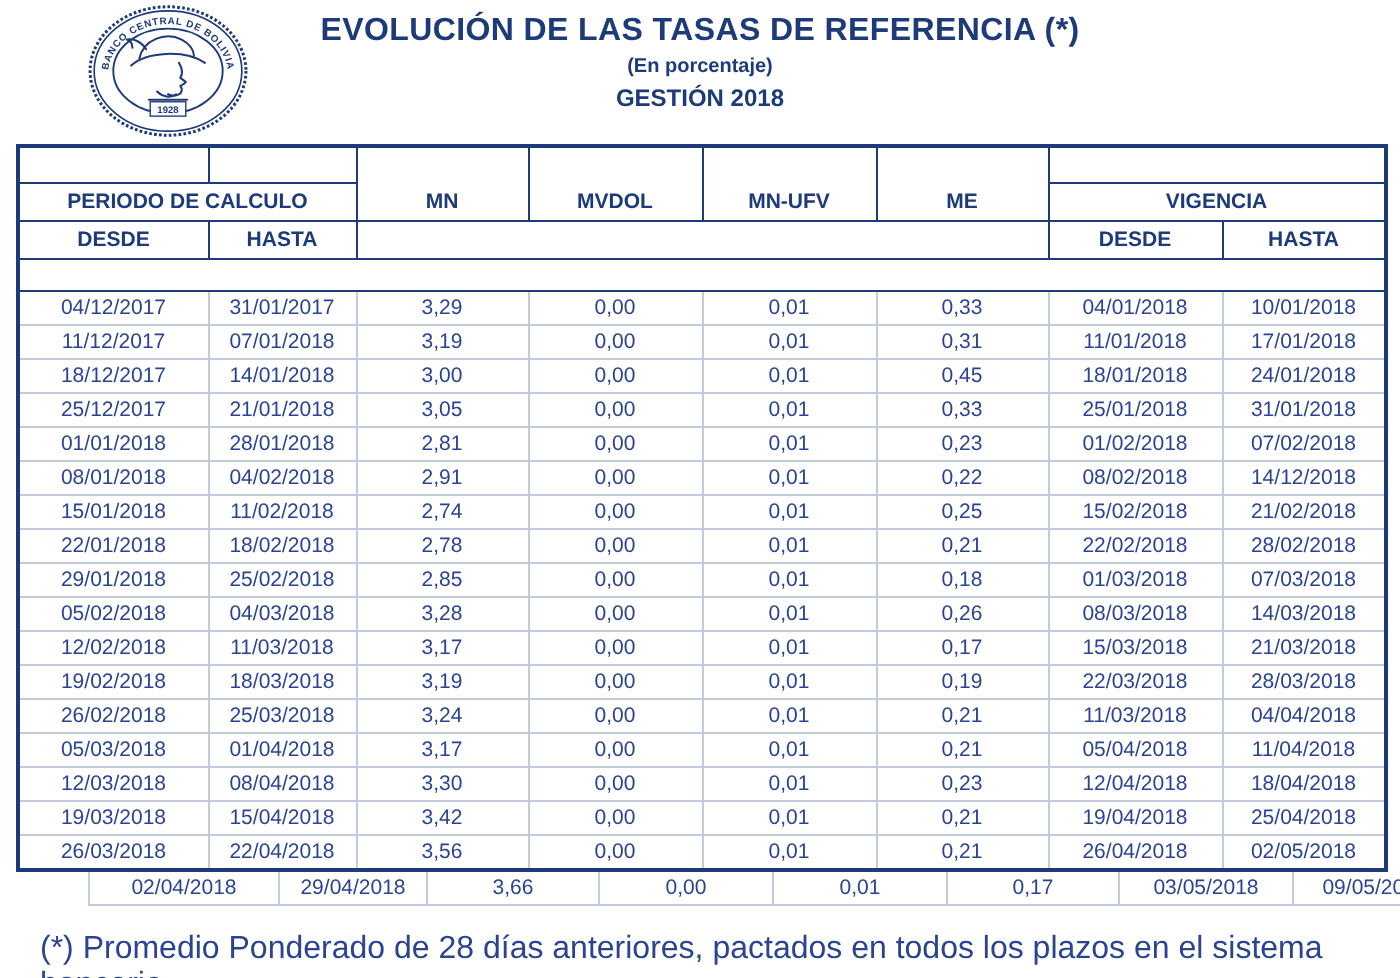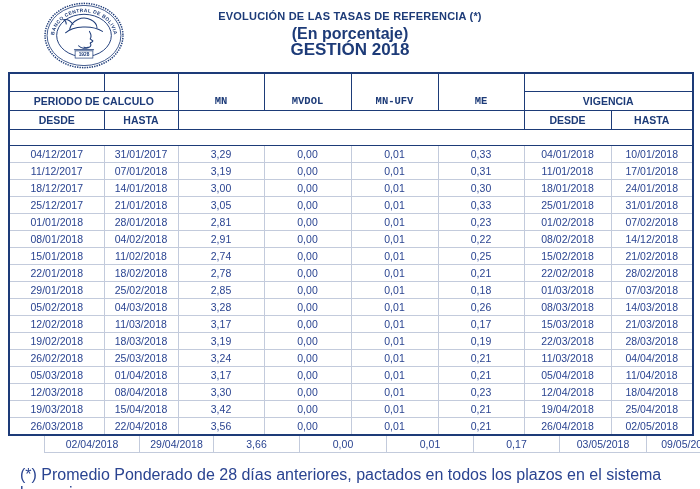--- a/index.html
+++ b/index.html
@@ -15,31 +15,31 @@
     font-family:"Liberation Sans", sans-serif;
     overflow:hidden;
     box-sizing:border-box;
     padding:0 8px;
   }
   
   .report-header{position:relative;height:72px;}
   .logo{position:absolute;left:34px;top:2px;width:84px;height:67px;}
   .titles{padding-top:7px;text-align:center;}
   .title{
-    color:var(--navy);font-weight:bold;font-size:11px;line-height:18px;letter-spacing:.2px;
-  }
-  .subtitle{color:var(--navy);font-weight:bold;font-size:16px;line-height:15px;margin-top:1px;}
-  .gestion{color:var(--navy);font-weight:bold;font-size:17px;line-height:15px;margin-top:1px;}
+    color:var(--navy);font-weight:bold;font-size:16px;line-height:18px;letter-spacing:.2px;
+  }
+  .subtitle{color:var(--navy);font-weight:bold;font-size:10px;line-height:15px;margin-top:1px;}
+  .gestion{color:var(--navy);font-weight:bold;font-size:12px;line-height:15px;margin-top:1px;}
   
   table{border-collapse:collapse;table-layout:fixed;width:684px;}
   .main-table{border:2.5px solid var(--navy);}
   th,td{padding:0;margin:0;text-align:center;vertical-align:middle;overflow:hidden;white-space:nowrap;}
   thead th{color:var(--navy);font-weight:bold;font-size:10.5px;}
   
-  .row-a th{height:17px;font-family:Liberation Mono, monospace;}
+  .row-a th{height:17px;}
   .top-c1{border-right:1px solid var(--navy);border-bottom:1px solid var(--navy);}
   .top-c2{border-right:1px solid var(--navy);border-bottom:1px solid var(--navy);}
   .rate-head{
     border-left:1px solid var(--navy);border-right:1px solid var(--navy);
     border-bottom:1px solid var(--navy);
     vertical-align:bottom;padding-bottom:3px;
   }
   .top-right{border-left:1px solid var(--navy);border-bottom:1px solid var(--navy);}
   
   .row-b th{height:18px;}
@@ -158,21 +158,21 @@
           <td>0,31</td>
           <td>11/01/2018</td>
           <td>17/01/2018</td>
         </tr>
         <tr>
           <td>18/12/2017</td>
           <td>14/01/2018</td>
           <td>3,00</td>
           <td>0,00</td>
           <td>0,01</td>
-          <td>0,30</td>
+          <td>0,45</td>
           <td>18/01/2018</td>
           <td>24/01/2018</td>
         </tr>
         <tr>
           <td>25/12/2017</td>
           <td>21/01/2018</td>
           <td>3,05</td>
           <td>0,00</td>
           <td>0,01</td>
           <td>0,33</td>

